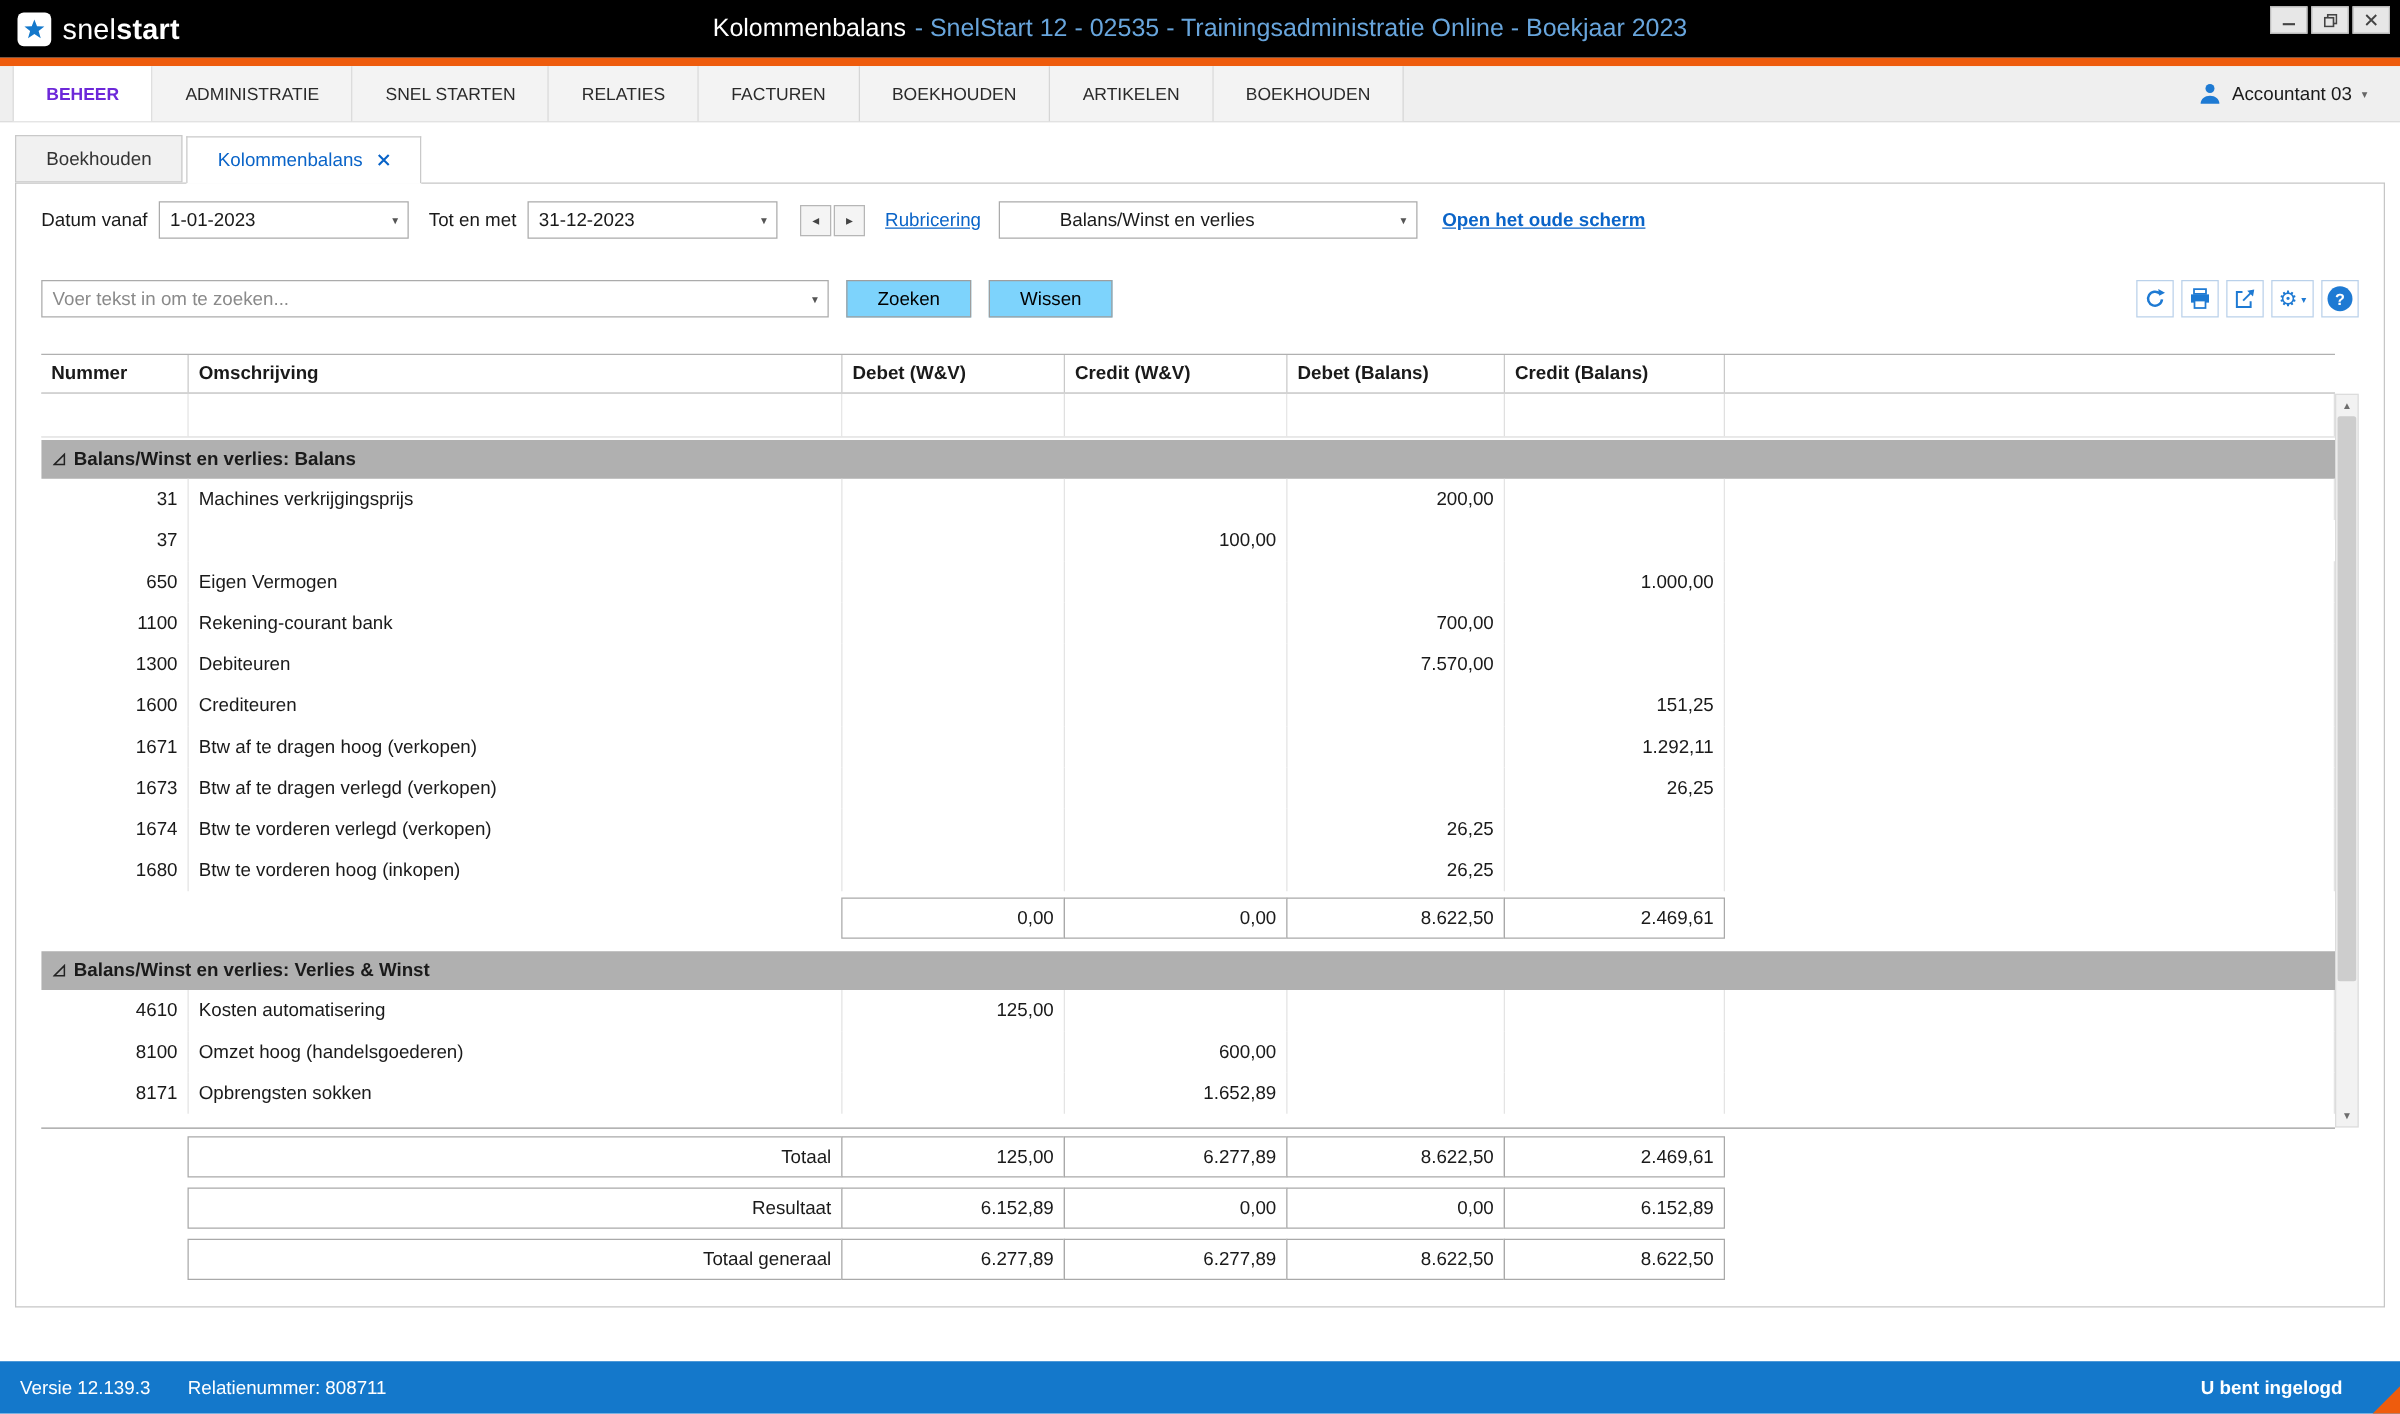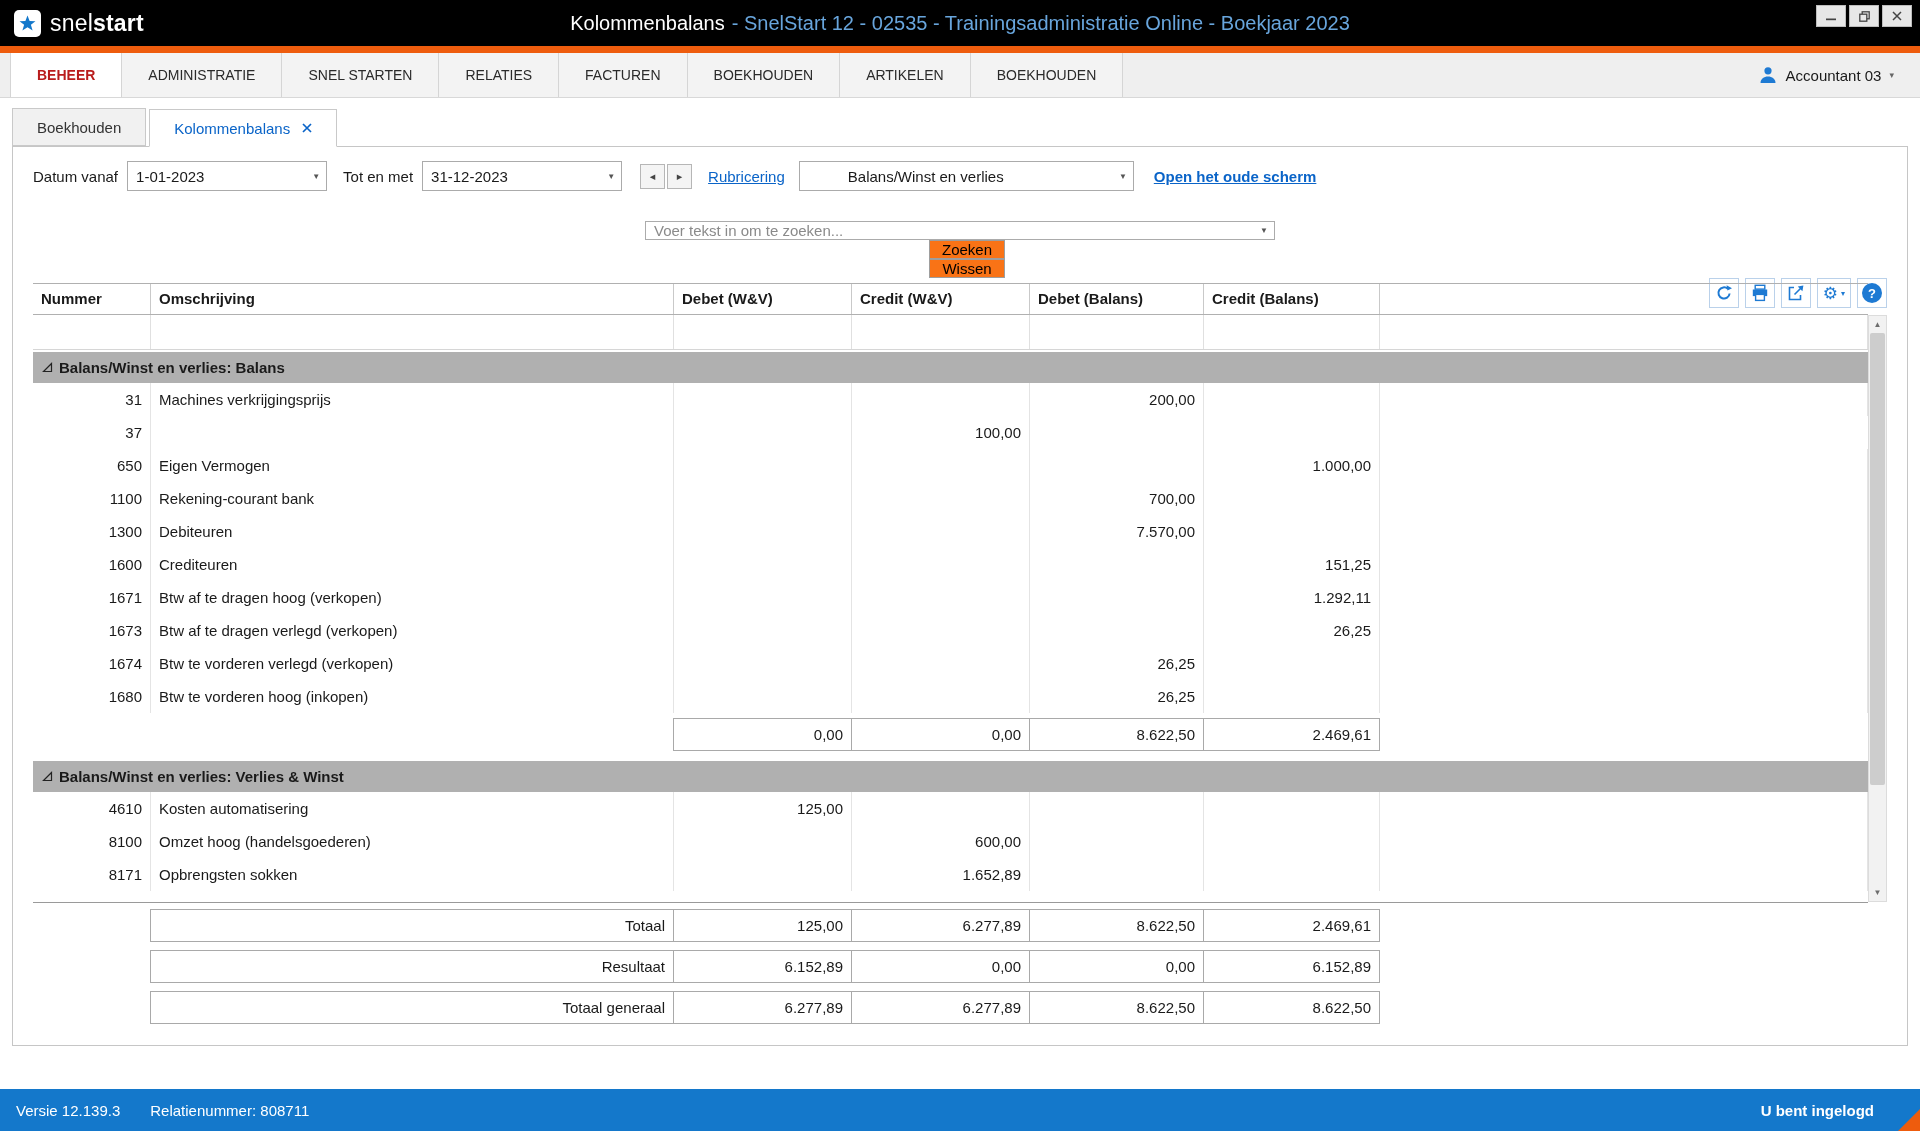--- a/index.html
+++ b/index.html
@@ -20,21 +20,21 @@
   .t-main { color: #ffffff; }
   .t-rest { color: #68a5dc; margin-left: 7px; text-align: right; }
   .winbtns { position: absolute; top: 5px; right: 8px; display: flex; gap: 3px; }
   .winbtn { width: 30px; height: 22px; background: #e7e7e7; border: 1px solid #bdbdbd; display: flex; align-items: center; justify-content: center; cursor: pointer; }
   
   .orange-bar { height: 7px; background: #ee5c0d; flex: none; }
   
   .ribbon { height: 45px; background: #efefef; border-bottom: 1px solid #d8d8d8; display: flex; align-items: stretch; padding-left: 10px; flex: none; }
   .rtab { display: flex; align-items: center; padding: 0 26px; font-size: 14px; color: #2a2a2a; background: #f3f3f3; border-right: 1px solid #d5d5d5; cursor: pointer; }
   .rtab:first-of-type { border-left: 1px solid #d5d5d5; }
-  .rtab.active { background: #ffffff; font-weight: 700; color: #b91c1c; }
+  .rtab.active { background: #ffffff; font-weight: 700; color: #6d28d9; }
   .ribbon .spacer { flex: 1; }
   .user { display: flex; align-items: center; gap: 8px; padding: 0 26px 0 10px; font-size: 15px; cursor: pointer; }
   .user .caret { font-size: 9px; color: #666; }
   
   .doctabs { height: 48px; background: #fff; display: flex; align-items: flex-end; padding-left: 12px; gap: 3px; flex: none; }
   .dtab { height: 38px; display: flex; align-items: center; padding: 0 24px; font-size: 15px; border: 1px solid #c9c9c9; background: #f1f1f1; color: #333; cursor: pointer; }
   .dtab.active { background: #fff; color: #0a64c8; margin-bottom: -1px; border-bottom: 1px solid #fff; z-index: 2; position: relative; }
   .closex { margin-left: 12px; display: flex; align-items: center; }
   
   .panel { margin: 0 12px; border: 1px solid #c6c6c6; height: 900px; flex: none; background: #fff; position: relative; }
@@ -46,22 +46,22 @@
   .combo .dd { position: absolute; right: 6px; font-size: 8px; color: #555; pointer-events: none; }
   .combo.date { width: 200px; margin-right: 16px; }
   .combo.rubr { width: 335px; margin: 0 20px 0 14px; padding-left: 40px; }
   .combo.search { width: 630px; }
   .navwrap { display: flex; margin: 0 16px 0 2px; }
   .navbtn { width: 25px; height: 25px; border: 1px solid #b6b6b6; background: #f4f4f4; font-size: 11px; color: #444; display: flex; align-items: center; justify-content: center; cursor: pointer; }
   .navbtn + .navbtn { margin-left: 2px; }
   .link { color: #0a64c8; text-decoration: underline; cursor: pointer; white-space: nowrap; }
   .link.strong { font-weight: 700; }
   
-  .toolbar { display: flex; align-items: center; margin: 26px 20px 0; height: 36px; flex-direction: column; }
-  .btn { height: 30px; padding: 0 12px; border: 1px solid #9e9e9e; background: #f97316; font-family: "Liberation Sans", sans-serif; font-size: 15px; margin-left: 14px; cursor: pointer; }
+  .toolbar { display: flex; align-items: center; margin: 26px 20px 0; height: 36px; }
+  .btn { height: 30px; padding: 0 24px; border: 1px solid #9e9e9e; background: #7dd3fc; font-family: "Liberation Sans", sans-serif; font-size: 15px; margin-left: 14px; cursor: pointer; }
   .iconbar { margin-left: auto; display: flex; gap: 6px; }
   .iconbtn { min-width: 30px; height: 30px; border: 1px solid #bad1ea; background: #fff; display: flex; align-items: center; justify-content: center; cursor: pointer; }
   .gearbtn { padding: 0 5px; gap: 3px; }
   .gear { color: #1e7ad3; font-size: 17px; line-height: 1; }
   .mini-caret { font-size: 8px; color: #1e7ad3; }
   .helpcirc { width: 20px; height: 20px; border-radius: 50%; background: #1e7ad3; color: #fff; font-size: 13px; font-weight: 700; display: flex; align-items: center; justify-content: center; }
   
   .grid { position: relative; margin: 26px 20px 0; padding-right: 19px; }
   .grow { display: grid; grid-template-columns: 118px 523px 178px 178px 174px 176px 1fr; }
   .hdr { border-top: 1px solid #b0b0b0; border-bottom: 1px solid #b0b0b0; height: 32px; font-weight: 700; font-size: 15px; }

